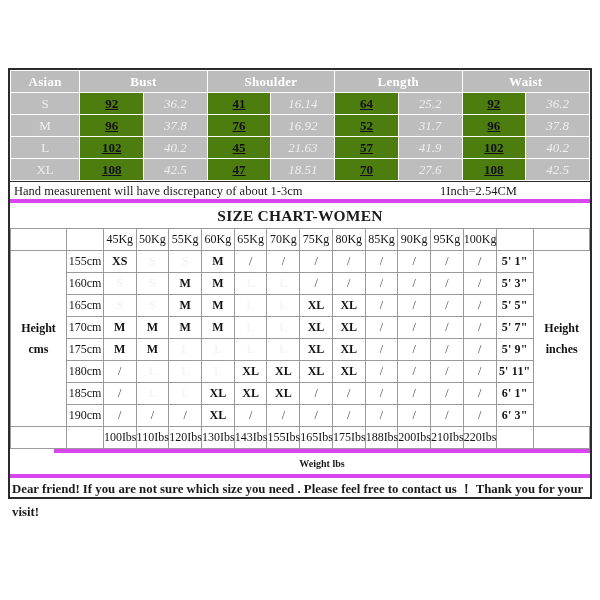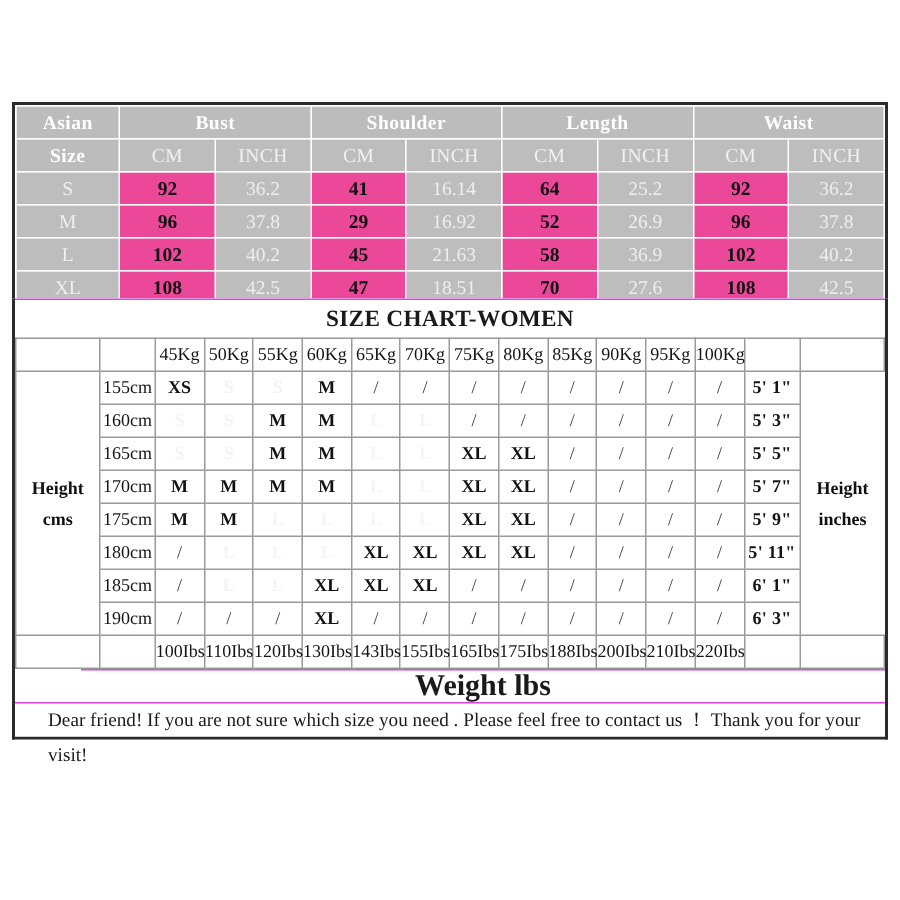--- a/index.html
+++ b/index.html
@@ -61,29 +61,31 @@
     font-weight: normal;
     font-size: 13px;
     letter-spacing: .3px;
   }
   .sizecell {
     background: #bdbdbd;
     color: #efefef;
     font-size: 13px;
   }
   .cmcell {
-    background: #ec4899;
+    background: #4d7c0f;
     color: #111111;
     font-weight: bold;
     font-size: 14px;
+    text-decoration: underline;
   }
   .inchcell {
     background: #bdbdbd;
     color: #eeeeee;
     font-size: 13px;
+    font-style: italic;
   }
 
   #note-row {
     border-top: 1px solid #2b2b2b;
     height: 19px;
     position: relative;
     background: #ffffff;
   }
   #note-left {
     position: absolute;
@@ -107,49 +109,49 @@
     position: absolute;
     left: 8px;
     top: 199px;
     width: 584px;
     border: 2px solid #2b2b2b;
     border-top: none;
     box-sizing: border-box;
     background: #ffffff;
   }
   .bandrow {
-    border-top: 1px solid #d946ef;
+    border-top: 4px solid #d946ef;
     text-align: center;
     font-weight: bold;
     background: #ffffff;
   }
   #title-band {
     height: 25px;
     line-height: 25px;
     font-size: 15.5px;
     letter-spacing: .2px;
   }
   #wkgs-band {
     height: 21px;
     line-height: 21px;
     font-size: 14px;
   }
   #wlbs-band {
     height: 21px;
     line-height: 21px;
-    font-size: 20px;
+    font-size: 10px;
     margin-left: 44px;
   }
   #footer-band {
     height: 23px;
     line-height: 23px;
     font-size: 12.8px;
     text-align: left;
-    padding-left: 22px;
-    font-weight: normal;
+    padding-left: 2px;
+    font-weight: bold;
     box-sizing: border-box;
   }
 
   table.grid {
     border-collapse: collapse;
     width: 100%;
     table-layout: fixed;
     border-top: 1px solid #2b2b2b;
     padding-left: 30px;
   }
@@ -216,60 +218,49 @@
       </colgroup>
       <tbody id="meas-body">
           <tr>
             <td class="hdr">Asian</td>
             <td class="hdr" colspan="2">Bust</td>
             <td class="hdr" colspan="2">Shoulder</td>
             <td class="hdr" colspan="2">Length</td>
             <td class="hdr" colspan="2">Waist</td>
           </tr>
           <tr>
-            <td class="hdr">Size</td>
-            <td class="hdr2">CM</td>
-            <td class="hdr2">INCH</td>
-            <td class="hdr2">CM</td>
-            <td class="hdr2">INCH</td>
-            <td class="hdr2">CM</td>
-            <td class="hdr2">INCH</td>
-            <td class="hdr2">CM</td>
-            <td class="hdr2">INCH</td>
-          </tr>
-          <tr>
             <td class="sizecell">S</td>
             <td class="cmcell">92</td>
             <td class="inchcell">36.2</td>
             <td class="cmcell">41</td>
             <td class="inchcell">16.14</td>
             <td class="cmcell">64</td>
             <td class="inchcell">25.2</td>
             <td class="cmcell">92</td>
             <td class="inchcell">36.2</td>
           </tr>
           <tr>
             <td class="sizecell">M</td>
             <td class="cmcell">96</td>
             <td class="inchcell">37.8</td>
-            <td class="cmcell">29</td>
+            <td class="cmcell">76</td>
             <td class="inchcell">16.92</td>
             <td class="cmcell">52</td>
-            <td class="inchcell">26.9</td>
+            <td class="inchcell">31.7</td>
             <td class="cmcell">96</td>
             <td class="inchcell">37.8</td>
           </tr>
           <tr>
             <td class="sizecell">L</td>
             <td class="cmcell">102</td>
             <td class="inchcell">40.2</td>
             <td class="cmcell">45</td>
             <td class="inchcell">21.63</td>
-            <td class="cmcell">58</td>
-            <td class="inchcell">36.9</td>
+            <td class="cmcell">57</td>
+            <td class="inchcell">41.9</td>
             <td class="cmcell">102</td>
             <td class="inchcell">40.2</td>
           </tr>
           <tr>
             <td class="sizecell">XL</td>
             <td class="cmcell">108</td>
             <td class="inchcell">42.5</td>
             <td class="cmcell">47</td>
             <td class="inchcell">18.51</td>
             <td class="cmcell">70</td>

